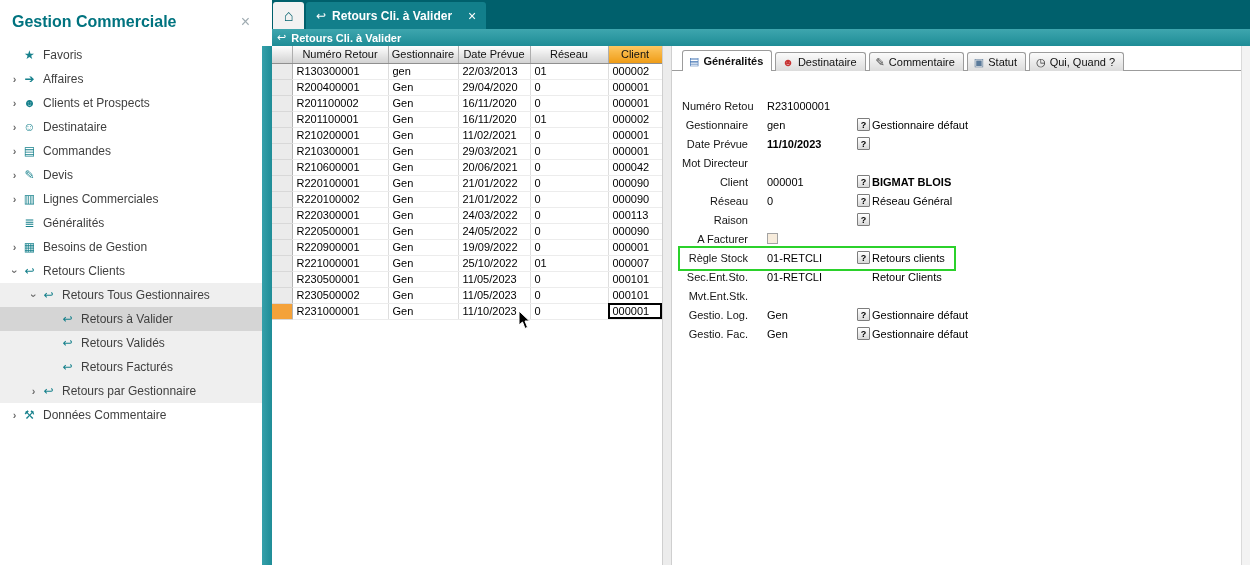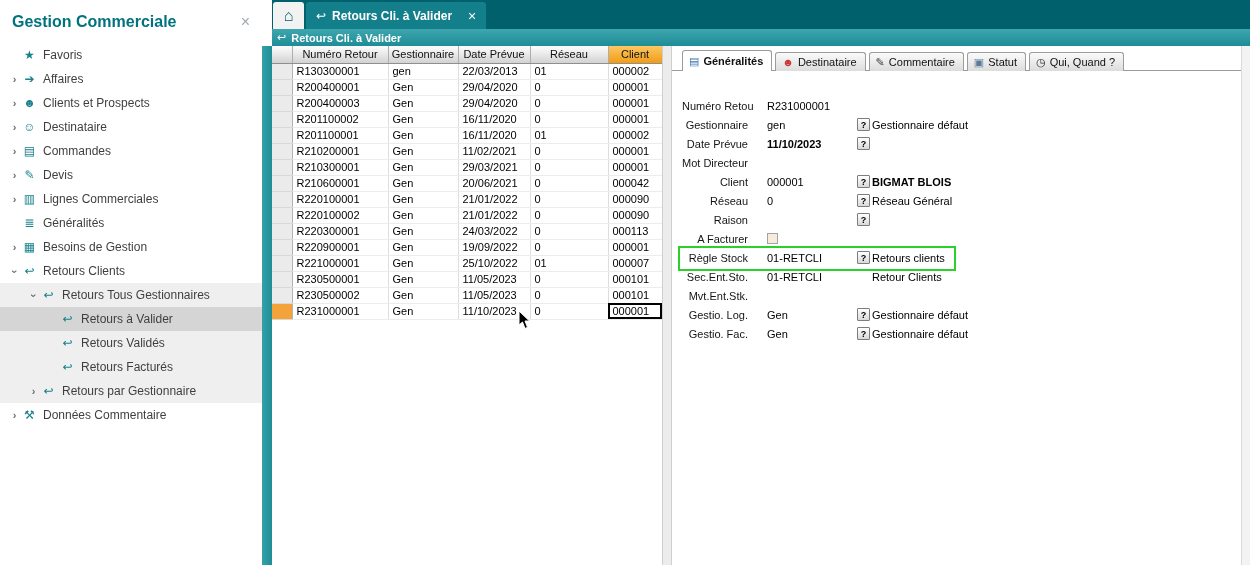--- a/index.html
+++ b/index.html
@@ -222,28 +222,20 @@
               <tr>
                 <td class="sel"></td>
                 <td>R200400001</td>
                 <td>Gen</td>
                 <td>29/04/2020</td>
                 <td>0</td>
                 <td>000001</td>
               </tr>
               <tr>
                 <td class="sel"></td>
-                <td>R200400003</td>
-                <td>Gen</td>
-                <td>29/04/2020</td>
-                <td>0</td>
-                <td>000001</td>
-              </tr>
-              <tr>
-                <td class="sel"></td>
                 <td>R201100002</td>
                 <td>Gen</td>
                 <td>16/11/2020</td>
                 <td>0</td>
                 <td>000001</td>
               </tr>
               <tr>
                 <td class="sel"></td>
                 <td>R201100001</td>
                 <td>Gen</td>
@@ -291,20 +283,28 @@
                 <td>0</td>
                 <td>000090</td>
               </tr>
               <tr>
                 <td class="sel"></td>
                 <td>R220300001</td>
                 <td>Gen</td>
                 <td>24/03/2022</td>
                 <td>0</td>
                 <td>000113</td>
+              </tr>
+              <tr>
+                <td class="sel"></td>
+                <td>R220500001</td>
+                <td>Gen</td>
+                <td>24/05/2022</td>
+                <td>0</td>
+                <td>000090</td>
               </tr>
               <tr>
                 <td class="sel"></td>
                 <td>R220900001</td>
                 <td>Gen</td>
                 <td>19/09/2022</td>
                 <td>0</td>
                 <td>000001</td>
               </tr>
               <tr>

